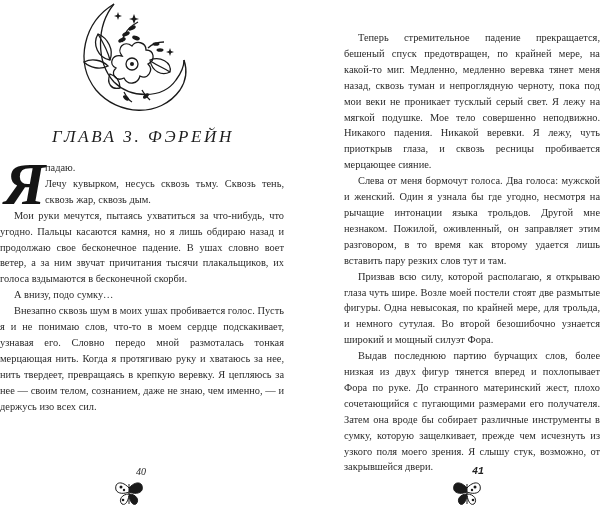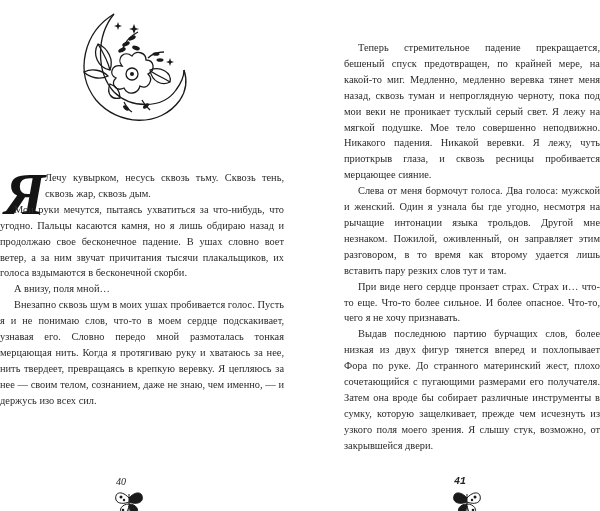--- a/index.html
+++ b/index.html
@@ -1,21 +1,21 @@
 <!DOCTYPE html>
 <html><head>
   <meta charset="utf-8">
   <style>
     html, body { margin: 0; padding: 0; background: #ffffff; }
     body {
       width: 600px; height: 511px; overflow: hidden; position: relative;
       font-family: "Liberation Serif", "DejaVu Serif", serif;
       color: #2a2a2a;
     }
-    .page { position: absolute; top: 10px; height: 438px; }
+    .page { position: absolute; top: 0; height: 438px; }
     .page-left { left: 0; width: 300px; }
     .page-right { left: 300px; width: 300px; }
 
     .emblem { position: absolute; left: 62px; top: 0px; width: 130px; height: 118px; }
     .chapter-title {
       position: absolute; left: 52px; top: 127px; width: 190px;
       font-size: 17px; font-style: italic; letter-spacing: 2.6px;
       color: #1c1c1c; white-space: nowrap;
     }
 
@@ -33,21 +33,21 @@
     .first-lines { padding-left: 45px; }
     .first-lines .para { text-indent: 0; }
 
     .dropcap {
       position: absolute; left: 4px; top: 160px;
       font-size: 60px; line-height: 48px; font-style: italic; font-weight: bold;
       color: #141414; font-family: "Liberation Serif", "DejaVu Serif", serif;
     }
 
     .page-number {
-      position: absolute; top: 466px; width: 30px; text-align: left;
+      position: absolute; top: 466px; width: 30px; text-align: right;
       font-size: 10px; font-style: italic; color: #222;
     }
     .pn-left { left: 116px; }
     .pn-right { left: 154px; font-weight: bold; font-family: Liberation Mono, monospace; }
 
     .butterfly { position: absolute; top: 478px; width: 34px; height: 30px; }
     .bf-left { left: 112px; }
     .bf-right { left: 150px; }
   </style>
 </head>
@@ -85,29 +85,31 @@
       <ellipse cx="98" cy="50" rx="3.5" ry="1.8"></ellipse>
       <ellipse cx="64" cy="98" rx="3.5" ry="1.8" transform="rotate(40 64 98)"></ellipse>
       <ellipse cx="84" cy="96" rx="3.5" ry="1.8" transform="rotate(-40 84 96)"></ellipse>
       <path d="M 72 14 L 73.5 18 L 77 19 L 73.5 20 L 72 24 L 70.5 20 L 67 19 L 70.5 18 Z"></path>
       <path d="M 56 12 L 57 15 L 60 16 L 57 17 L 56 20 L 55 17 L 52 16 L 55 15 Z"></path>
       <path d="M 108 48 L 109 51 L 112 52 L 109 53 L 108 56 L 107 53 L 104 52 L 107 51 Z"></path>
       <circle cx="70" cy="64" r="2"></circle>
     </g>
   </svg>
 
+  <div class="chapter-title">ГЛАВА 3. ФЭРЕЙН</div>
 
   <div class="dropcap">Я</div>
 
   <div class="text-block left-text">
     <div class="first-lines">
+      <p class="para no-indent">падаю.</p>
       <p class="para no-indent last-line-left">Лечу кувырком, несусь сквозь тьму. Сквозь тень, сквозь жар, сквозь дым.</p>
     </div>
     <p class="para last-line-left">Мои руки мечутся, пытаясь ухватиться за что-нибудь, что угодно. Пальцы касаются камня, но я лишь обдираю назад и продолжаю свое бесконечное падение. В ушах словно воет ветер, а за ним звучат причитания тысячи плакальщиков, их голоса вздымаются в бесконечной скорби.</p>
-    <p class="short">А внизу, поля мной…</p>
+    <p class="short">А внизу, подо сумку…</p>
     <p class="para last-line-left">Внезапно сквозь шум в моих ушах пробивается голос. Пусть я и не понимаю слов, что-то в моем сердце подскакивает, узнавая его. Словно передо мной размоталась тонкая мерцающая нить. Когда я протягиваю руку и хватаюсь за нее, нить твердеет, превращаясь в крепкую веревку. Я цепляюсь за нее — своим телом, сознанием, даже не знаю, чем именно, — и держусь изо всех сил.</p>
   </div>
 
   <div class="page-number pn-left">40</div>
   <svg class="butterfly bf-left" viewBox="0 0 34 30">
     <g stroke="#1a1a1a" stroke-width="1" fill="none">
       <path d="M 17 6 L 17 26"></path>
       <path d="M 17 10 C 10 2 2 4 4 12 C 6 16 12 16 17 14"></path>
       <path d="M 17 16 C 10 16 6 22 10 26 C 14 28 16 22 17 18"></path>
       <path d="M 17 10 C 24 2 32 4 30 12 C 28 16 22 16 17 14" fill="#1a1a1a"></path>
@@ -118,21 +120,21 @@
         <circle cx="12" cy="12" r="1.2"></circle>
         <circle cx="11" cy="22" r="1.3"></circle>
     </g>
   </svg>
 </div>
 
 <div class="page page-right">
   <div class="text-block right-text">
     <p class="para last-line-left">Теперь стремительное падение прекращается, бешеный спуск предотвращен, по крайней мере, на какой-то миг. Медленно, медленно веревка тянет меня назад, сквозь туман и непроглядную черноту, пока под мои веки не проникает тусклый серый свет. Я лежу на мягкой подушке. Мое тело совершенно неподвижно. Никакого падения. Никакой веревки. Я лежу, чуть приоткрыв глаза, и сквозь ресницы пробивается мерцающее сияние.</p>
     <p class="para last-line-left">Слева от меня бормочут голоса. Два голоса: мужской и женский. Один я узнала бы где угодно, несмотря на рычащие интонации языка трольдов. Другой мне незнаком. Пожилой, оживленный, он заправляет этим разговором, в то время как второму удается лишь вставить пару резких слов тут и там.</p>
-    <p class="para last-line-left">При виде него сердце пронзает страх. Страх и… что-то еще. Что-то более сильное. И более опасное. Что-то, чего я не хочу признавать.</p>
+    <p class="para last-line-left">Призвав всю силу, которой располагаю, я открываю глаза чуть шире. Возле моей постели стоят две размытые фигуры. Одна невысокая, по крайней мере, для трольда, и немного сутулая. Во второй безошибочно узнается широкий и мощный силуэт Фора.</p>
     <p class="para last-line-left">Выдав последнюю партию бурчащих слов, более низкая из двух фигур тянется вперед и похлопывает Фора по руке. До странного материнский жест, плохо сочетающийся с пугающими размерами его получателя. Затем она вроде бы собирает различные инструменты в сумку, которую защелкивает, прежде чем исчезнуть из узкого поля моего зрения. Я слышу стук, возможно, от закрывшейся двери.</p>
   </div>
 
   <div class="page-number pn-right">41</div>
   <svg class="butterfly bf-right" viewBox="0 0 34 30">
     <g stroke="#1a1a1a" stroke-width="1" fill="none">
       <path d="M 17 6 L 17 26"></path>
       <path d="M 17 10 C 10 2 2 4 4 12 C 6 16 12 16 17 14" fill="#1a1a1a"></path>
       <path d="M 17 16 C 10 16 6 22 10 26 C 14 28 16 22 17 18" fill="#1a1a1a"></path>
       <path d="M 17 10 C 24 2 32 4 30 12 C 28 16 22 16 17 14"></path>

